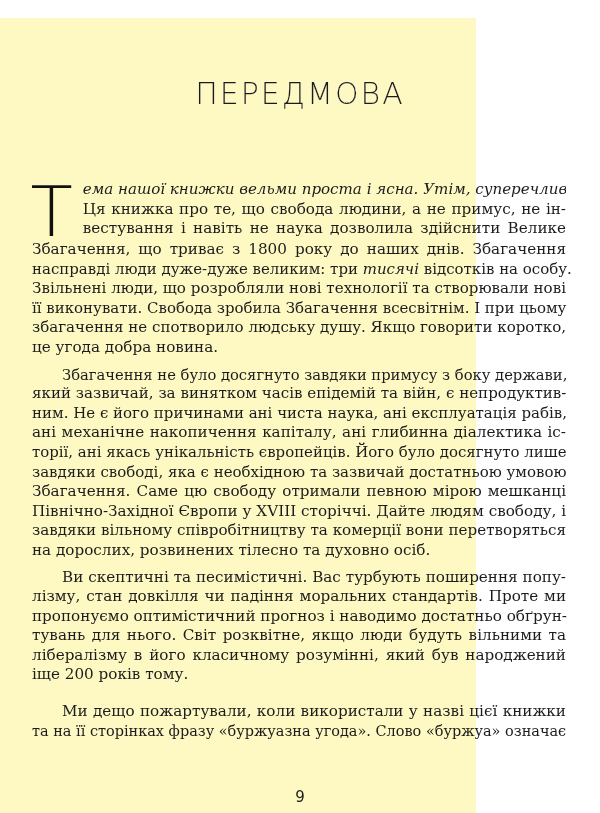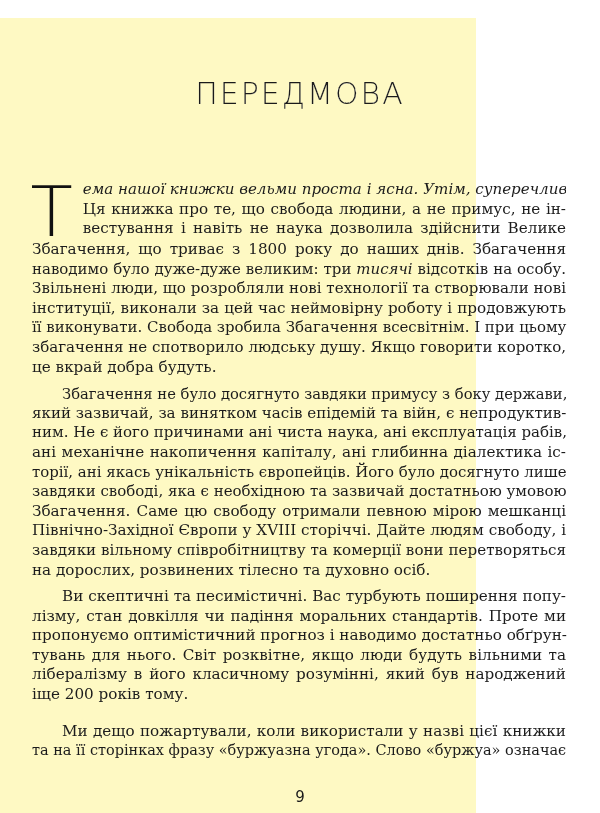--- a/index.html
+++ b/index.html
@@ -39,26 +39,25 @@
 
   <div class="body">
     <div class="dclines">
       <span class="dropcap">Т</span>
       <span class="line last dc" style="white-space: nowrap; font-size: 15.087px; font-style: italic;">ема нашої книжки вельми проста і ясна. Утім, суперечлива.</span>
       <span class="line" style="white-space: nowrap;">Ця книжка про те, що свобода людини, а не примус, не ін-</span>
       <span class="line" style="white-space: nowrap;">вестування і навіть не наука дозволила здійснити Велике</span>
     </div>
     <div class="para-block" style="margin-bottom:7px;">
       <span class="line" style="white-space: nowrap;">Збагачення, що триває з 1800 року до наших днів. Збагачення</span>
-      <span class="line" style="white-space: nowrap; font-size: 14.9756px;"><span>наводимо було дуже-дуже великим: три </span><em>тисячі</em><span> відсотків на особу.</span></span>
+      <span class="line" style="white-space: nowrap; font-size: 14.9756px;"><span>насправді люди дуже-дуже великим: три </span><em>тисячі</em><span> відсотків на особу.</span></span>
       <span class="line" style="white-space: nowrap; font-size: 15.087px;">Звільнені люди, що розробляли нові технології та створювали нові</span>
-      <span class="line" style="white-space: nowrap;">інституції, виконали за цей час неймовірну роботу і продовжують</span>
       <span class="line" style="white-space: nowrap; font-size: 14.9756px;">її виконувати. Свобода зробила Збагачення всесвітнім. І при цьому</span>
       <span class="line" style="white-space: nowrap; font-size: 15.059px;">збагачення не спотворило людську душу. Якщо говорити коротко,</span>
-      <span class="line last" style="white-space: nowrap;">це вкрай добра будуть.</span>
+      <span class="line last" style="white-space: nowrap;">це угода добра новина.</span>
     </div>
     <div class="para-block" style="margin-bottom:7px;">
       <span class="line ind" style="white-space: nowrap; font-size: 14.731px;">Збагачення не було досягнуто завдяки примусу з боку держави,</span>
       <span class="line" style="white-space: nowrap; font-size: 15.087px;">який зазвичай, за винятком часів епідемій та війн, є непродуктив-</span>
       <span class="line" style="white-space: nowrap; font-size: 15px;">ним. Не є його причинами ані чиста наука, ані експлуатація рабів,</span>
       <span class="line" style="white-space: nowrap;">ані механічне накопичення капіталу, ані глибинна діалектика іс-</span>
       <span class="line" style="white-space: nowrap; font-size: 14.9481px;">торії, ані якась унікальність європейців. Його було досягнуто лише</span>
       <span class="line" style="white-space: nowrap; font-size: 15.0033px;">завдяки свободі, яка є необхідною та зазвичай достатньою умовою</span>
       <span class="line" style="white-space: nowrap;">Збагачення. Саме цю свободу отримали певною мірою мешканці</span>
       <span class="line" style="white-space: nowrap;">Північно-Західної Європи у XVIII сторіччі. Дайте людям свободу, і</span>

